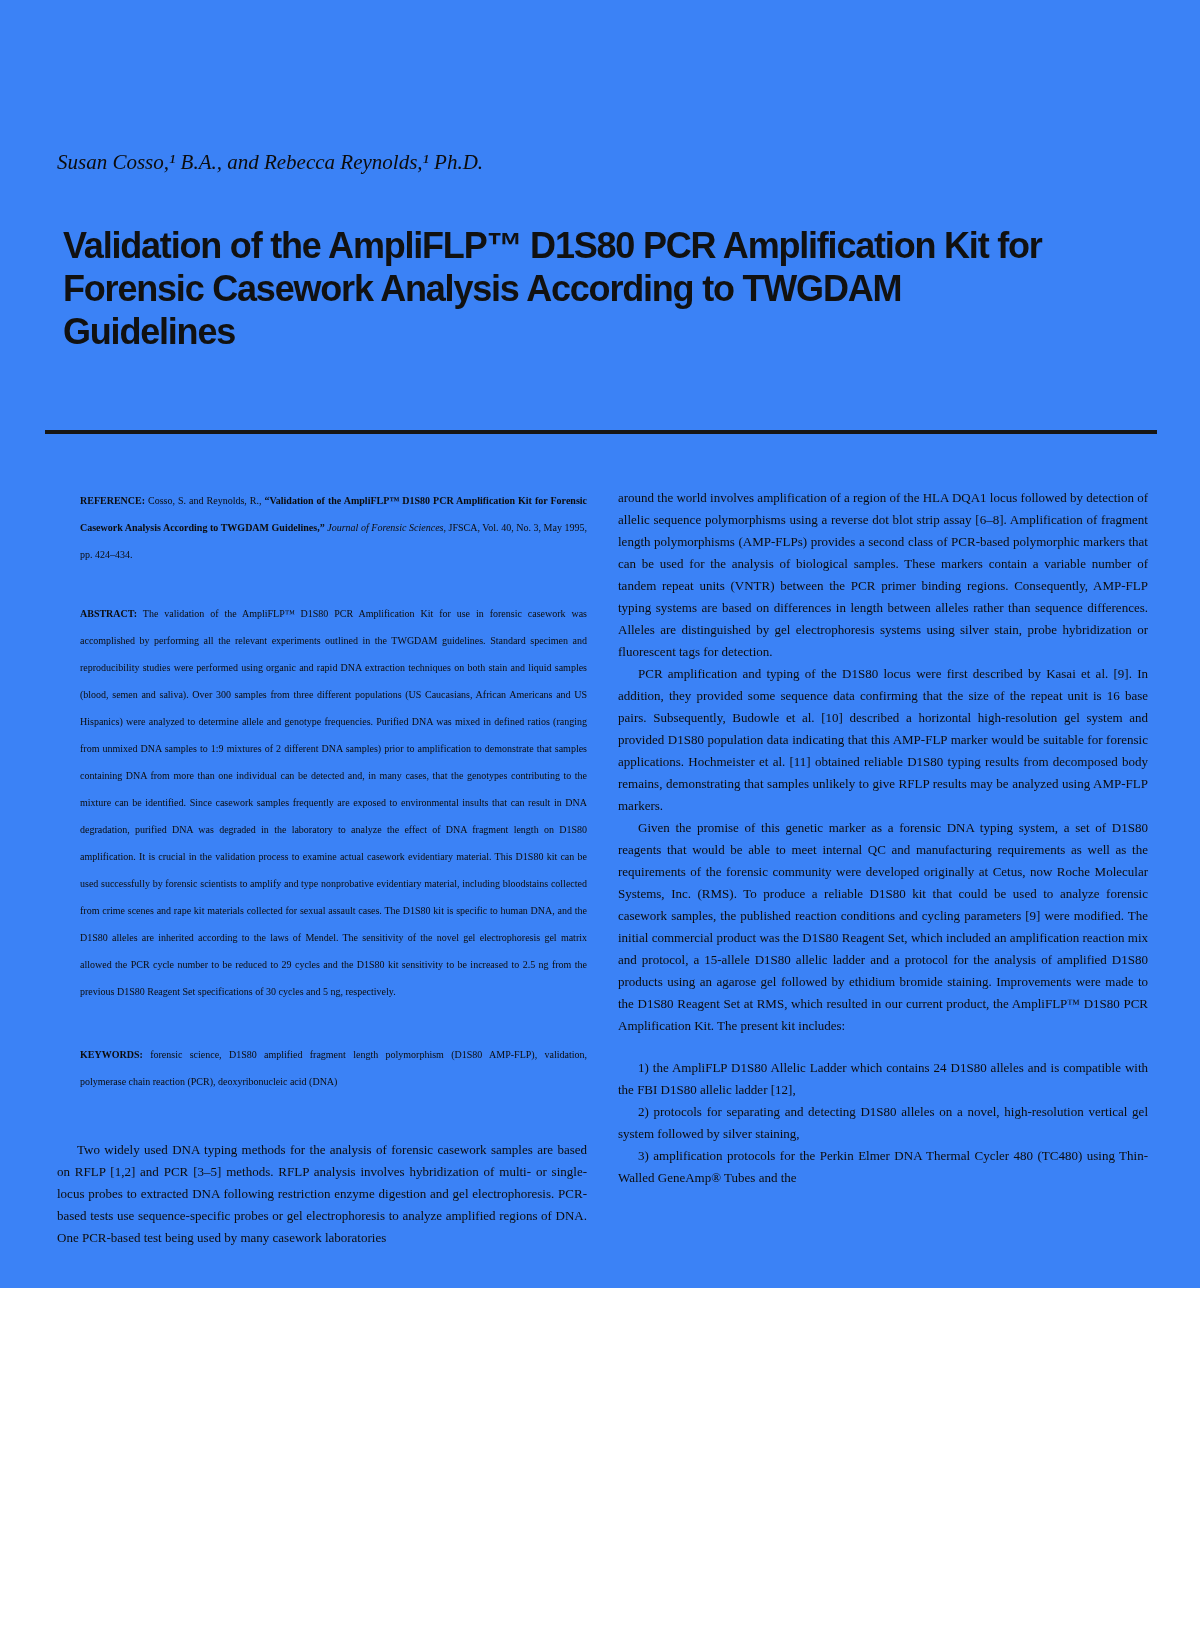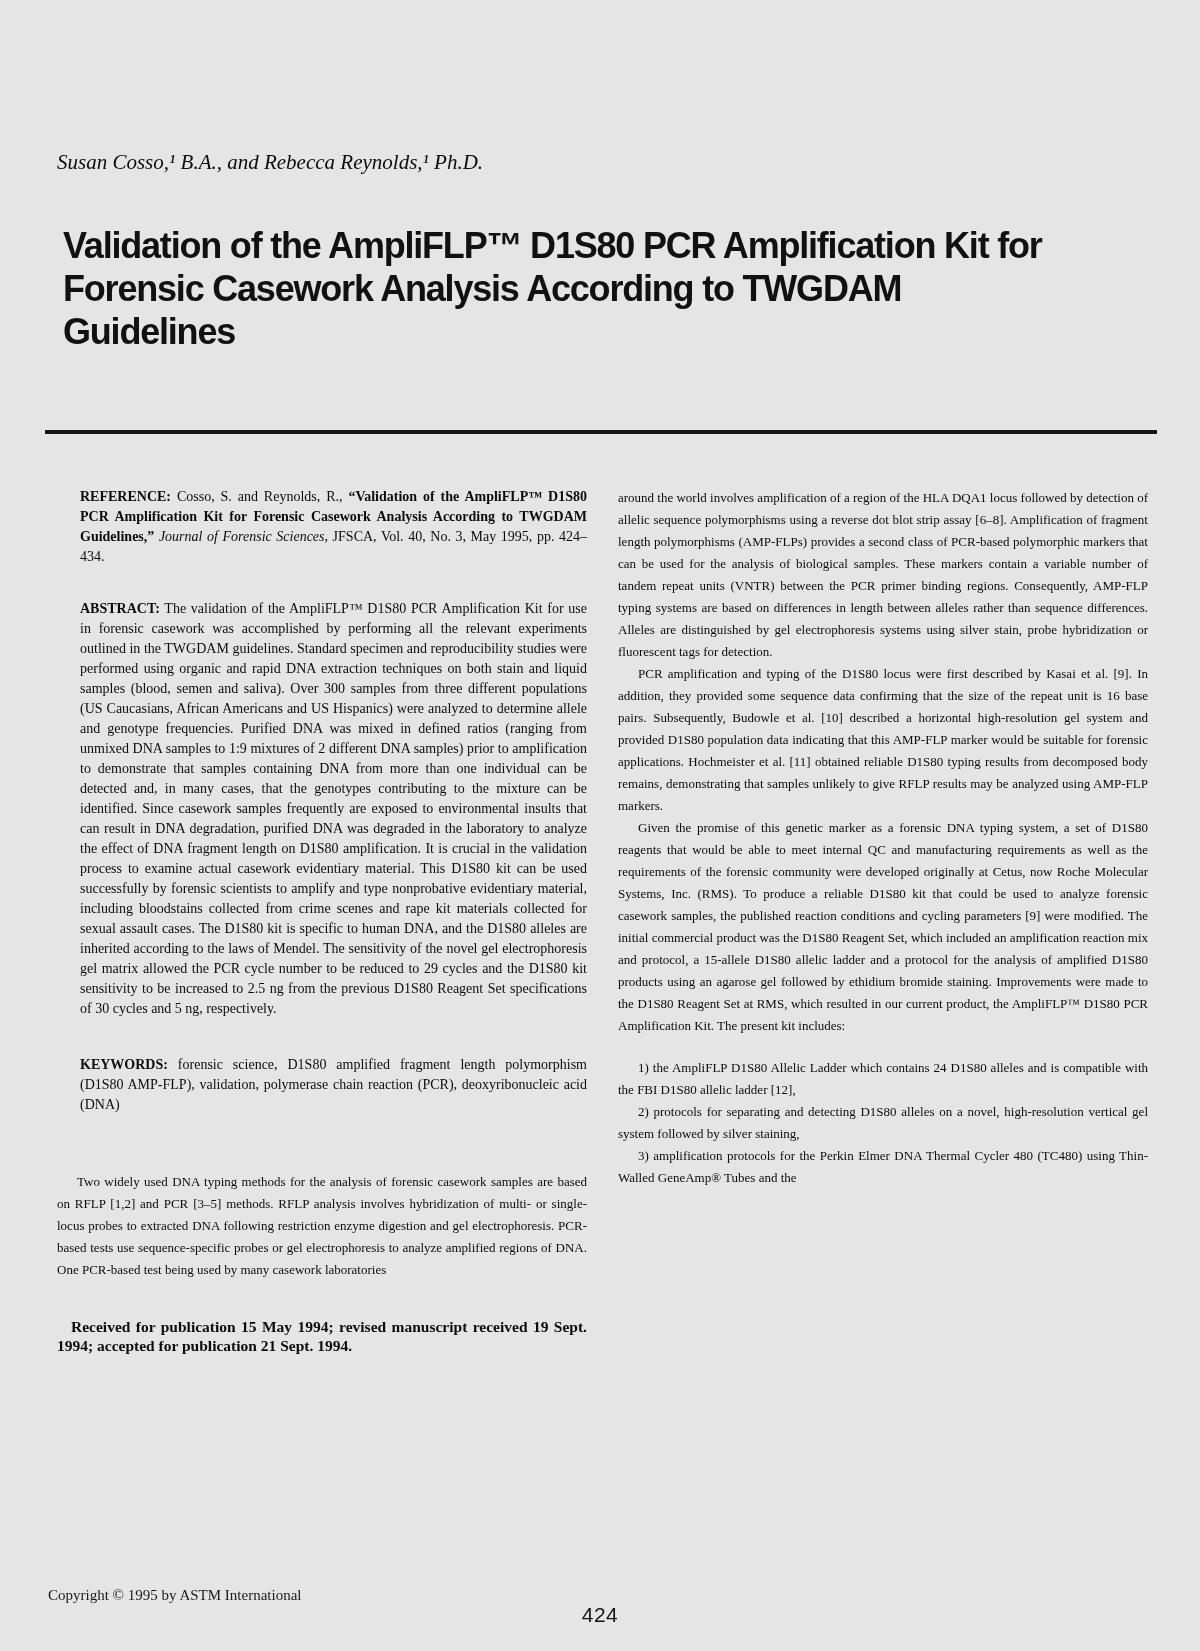--- a/index.html
+++ b/index.html
@@ -3,22 +3,22 @@
 <meta charset="utf-8">
 <style>
   html, body {
     margin: 0;
     padding: 0;
     background: #ffffff;
   }
   .page {
     position: relative;
     width: 1200px;
-    height: 1651px;
-    background: #e5e5e5;
+    height: 1288px;
+    background: #3b82f6;
     color: #0c0c0c;
     font-family: "Liberation Serif", serif;
     overflow: hidden;
   }
   .authors {
     position: absolute;
     left: 57px;
     top: 150px;
     font-style: italic;
     font-size: 21px;
@@ -46,28 +46,28 @@
   }
   .col {
     position: absolute;
     top: 487px;
     width: 530px;
     text-align: justify;
   }
   .col-left  { left: 57px; }
   .col-right { left: 618px; }
   .small-block {
-    font-size: 14px;
-    line-height: 20px;
+    font-size: 10px;
+    line-height: 27px;
     padding-left: 23px;
     margin: 0;
   }
   .ref-block      { margin-bottom: 32px; }
   .abstract-block { margin-bottom: 36px; }
-  .keywords-block { margin-bottom: 56px; }
+  .keywords-block { margin-bottom: 44px; }
   .small-block b { font-weight: bold; }
   .small-block i { font-style: italic; }
   .body-text {
     font-size: 13px;
     line-height: 22px;
     margin: 0;
   }
   .indent { text-indent: 20px; }
   .footnote {
     margin-top: 36px;

